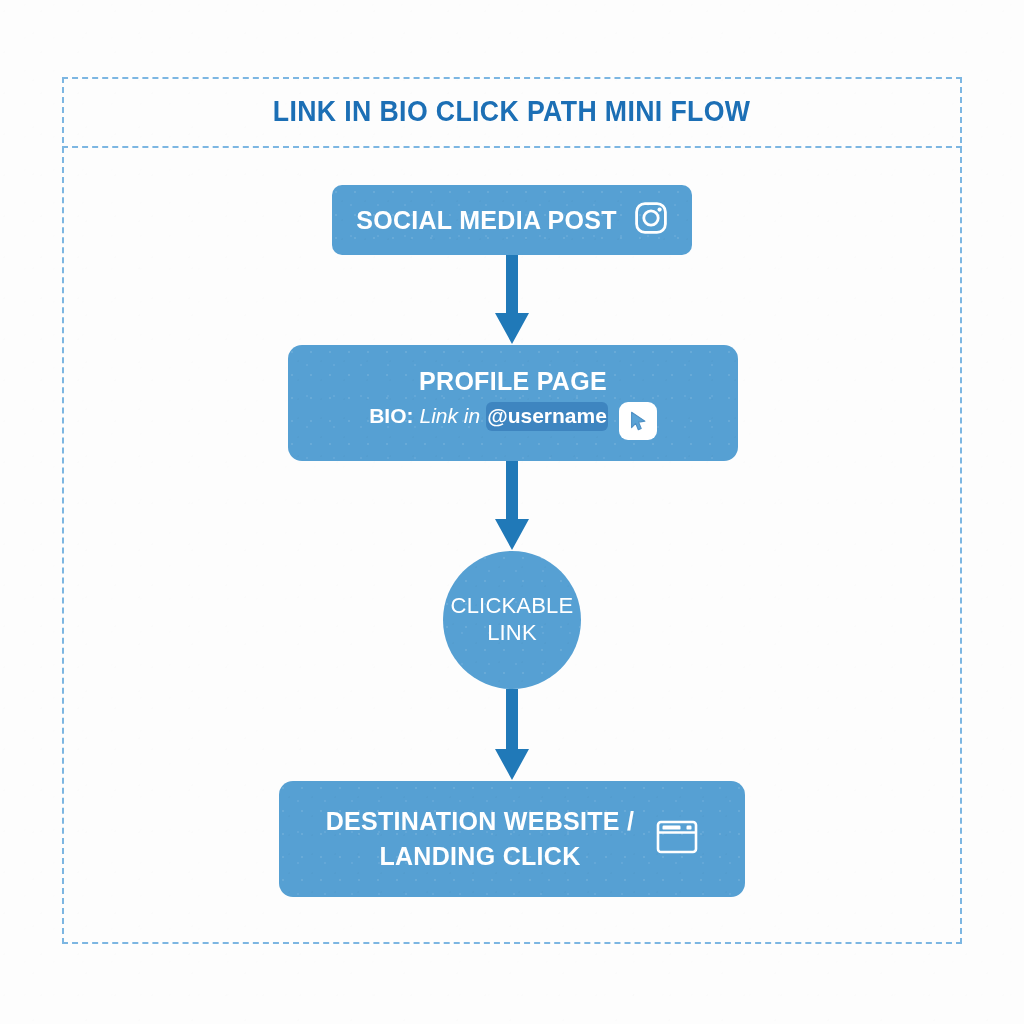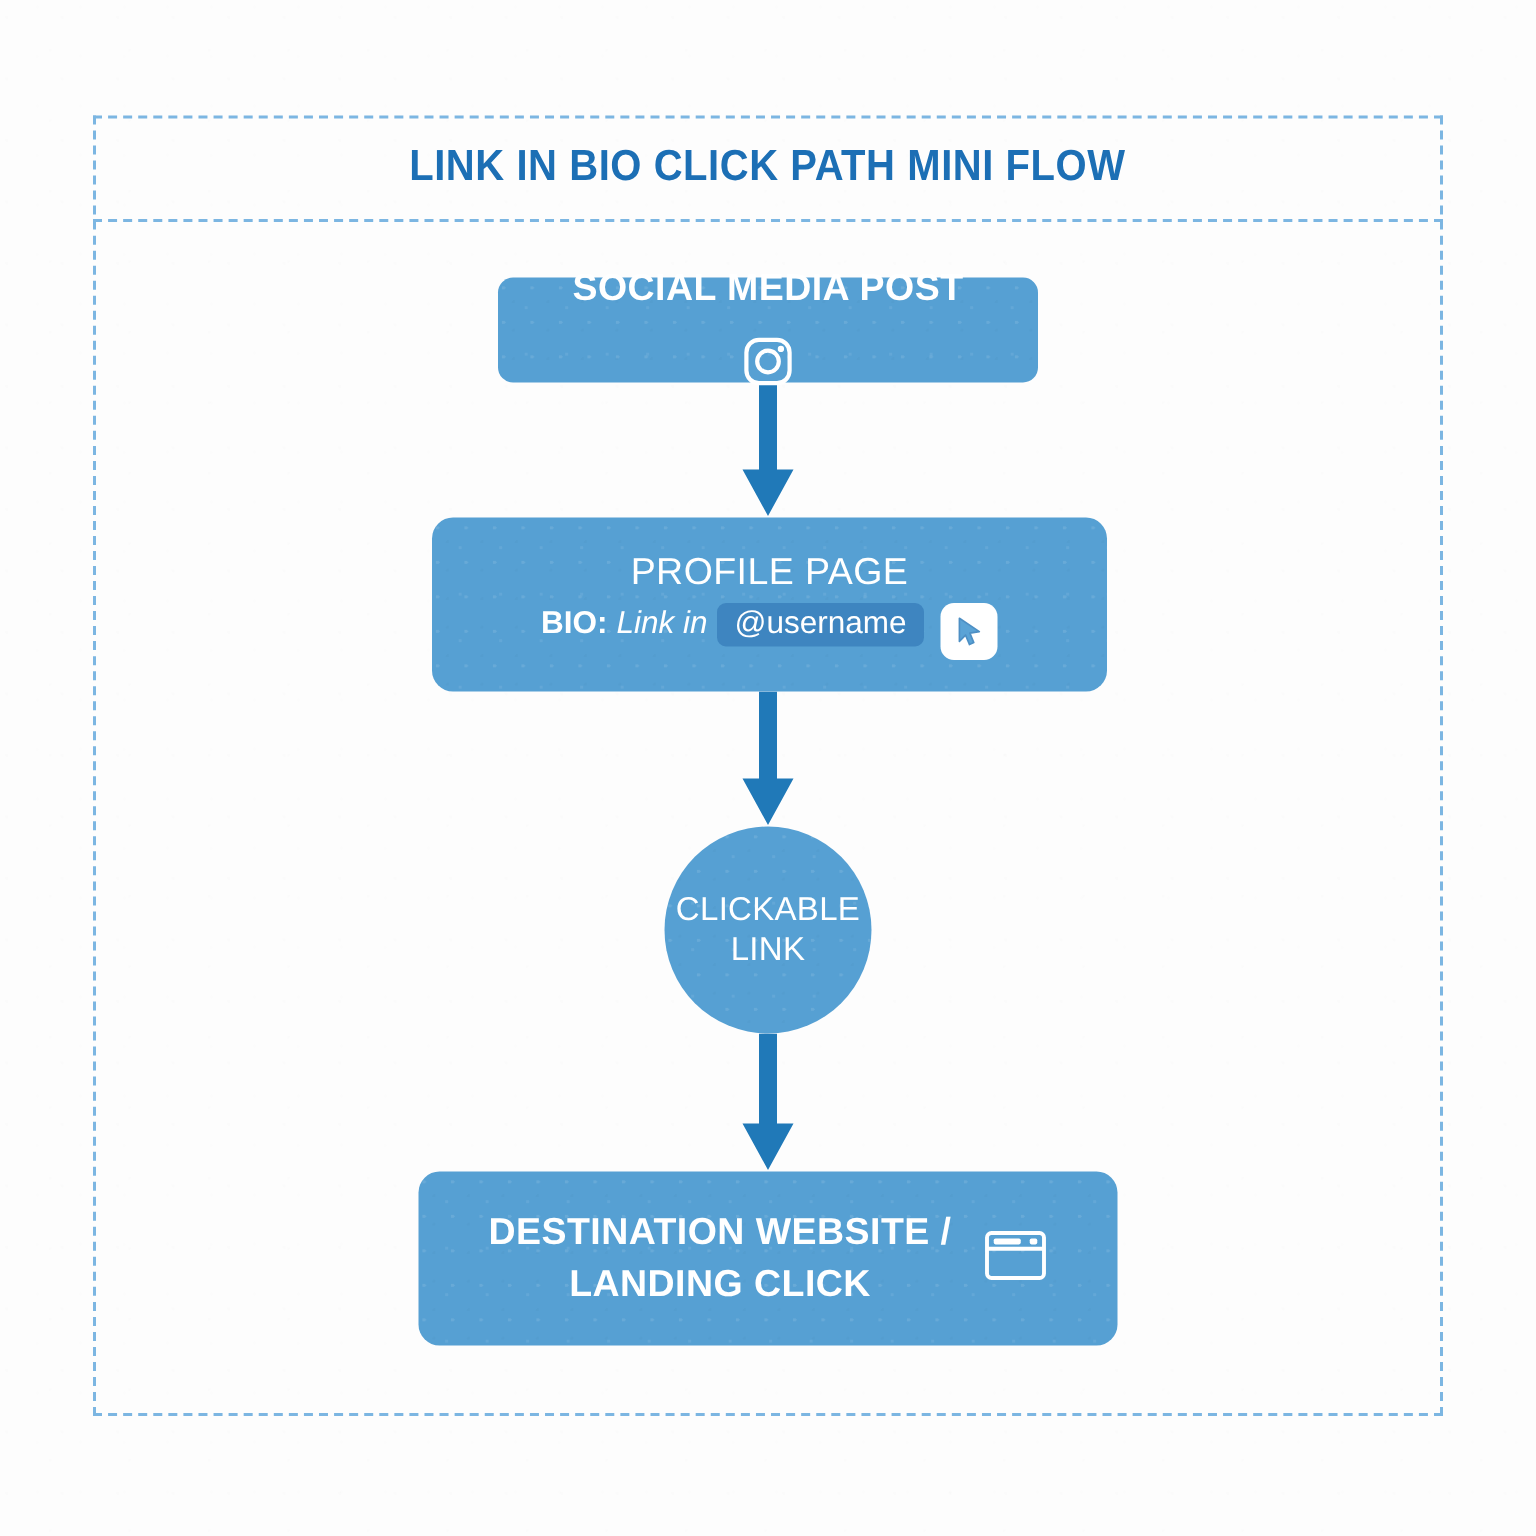--- a/index.html
+++ b/index.html
@@ -88,40 +88,40 @@
     align-items: center;
     justify-content: center;
   }
 
   
   #node-social {
     left: 332px; top: 185px;
     width: 360px; height: 70px;
     border-radius: 10px;
   }
-  #node-social .node-inner { gap: 17px; flex-direction: column; }
+  #node-social .node-inner { gap: 17px; }
   .label-strong {
     font-weight: bold;
     font-size: 25px;
     letter-spacing: .3px;
     white-space: nowrap;
   }
 
   
   #node-profile {
     left: 288px; top: 345px;
     width: 450px; height: 116px;
     border-radius: 14px;
   }
   #node-profile .node-inner {
     flex-direction: column;
     gap: 6px;
   }
   #profile-title {
-    font-weight: normal;
+    font-weight: bold;
     font-size: 25px;
     letter-spacing: .3px;
     text-align: center;
   }
   #profile-bio-row {
     display: flex;
     align-items: flex-start;
     gap: 11px;
   }
   .bio-text {
@@ -129,22 +129,22 @@
     white-space: nowrap;
     display: flex;
     align-items: center;
     gap: 6px;
   }
   .bio-key { font-weight: bold; }
   .bio-mid { font-weight: normal; font-style: italic; }
   #bio-handle {
     background: #3e85c0;
     border-radius: 6px;
-    padding: 2px 12px 3px;
-    font-weight: normal;
+    padding: 2px 1px 3px;
+    font-weight: bold;
   }
 
   
   #node-circle {
     left: 443px; top: 551px;
     width: 138px; height: 138px;
     border-radius: 50%;
     flex-direction: column;
   }
   #node-circle .node-inner {

